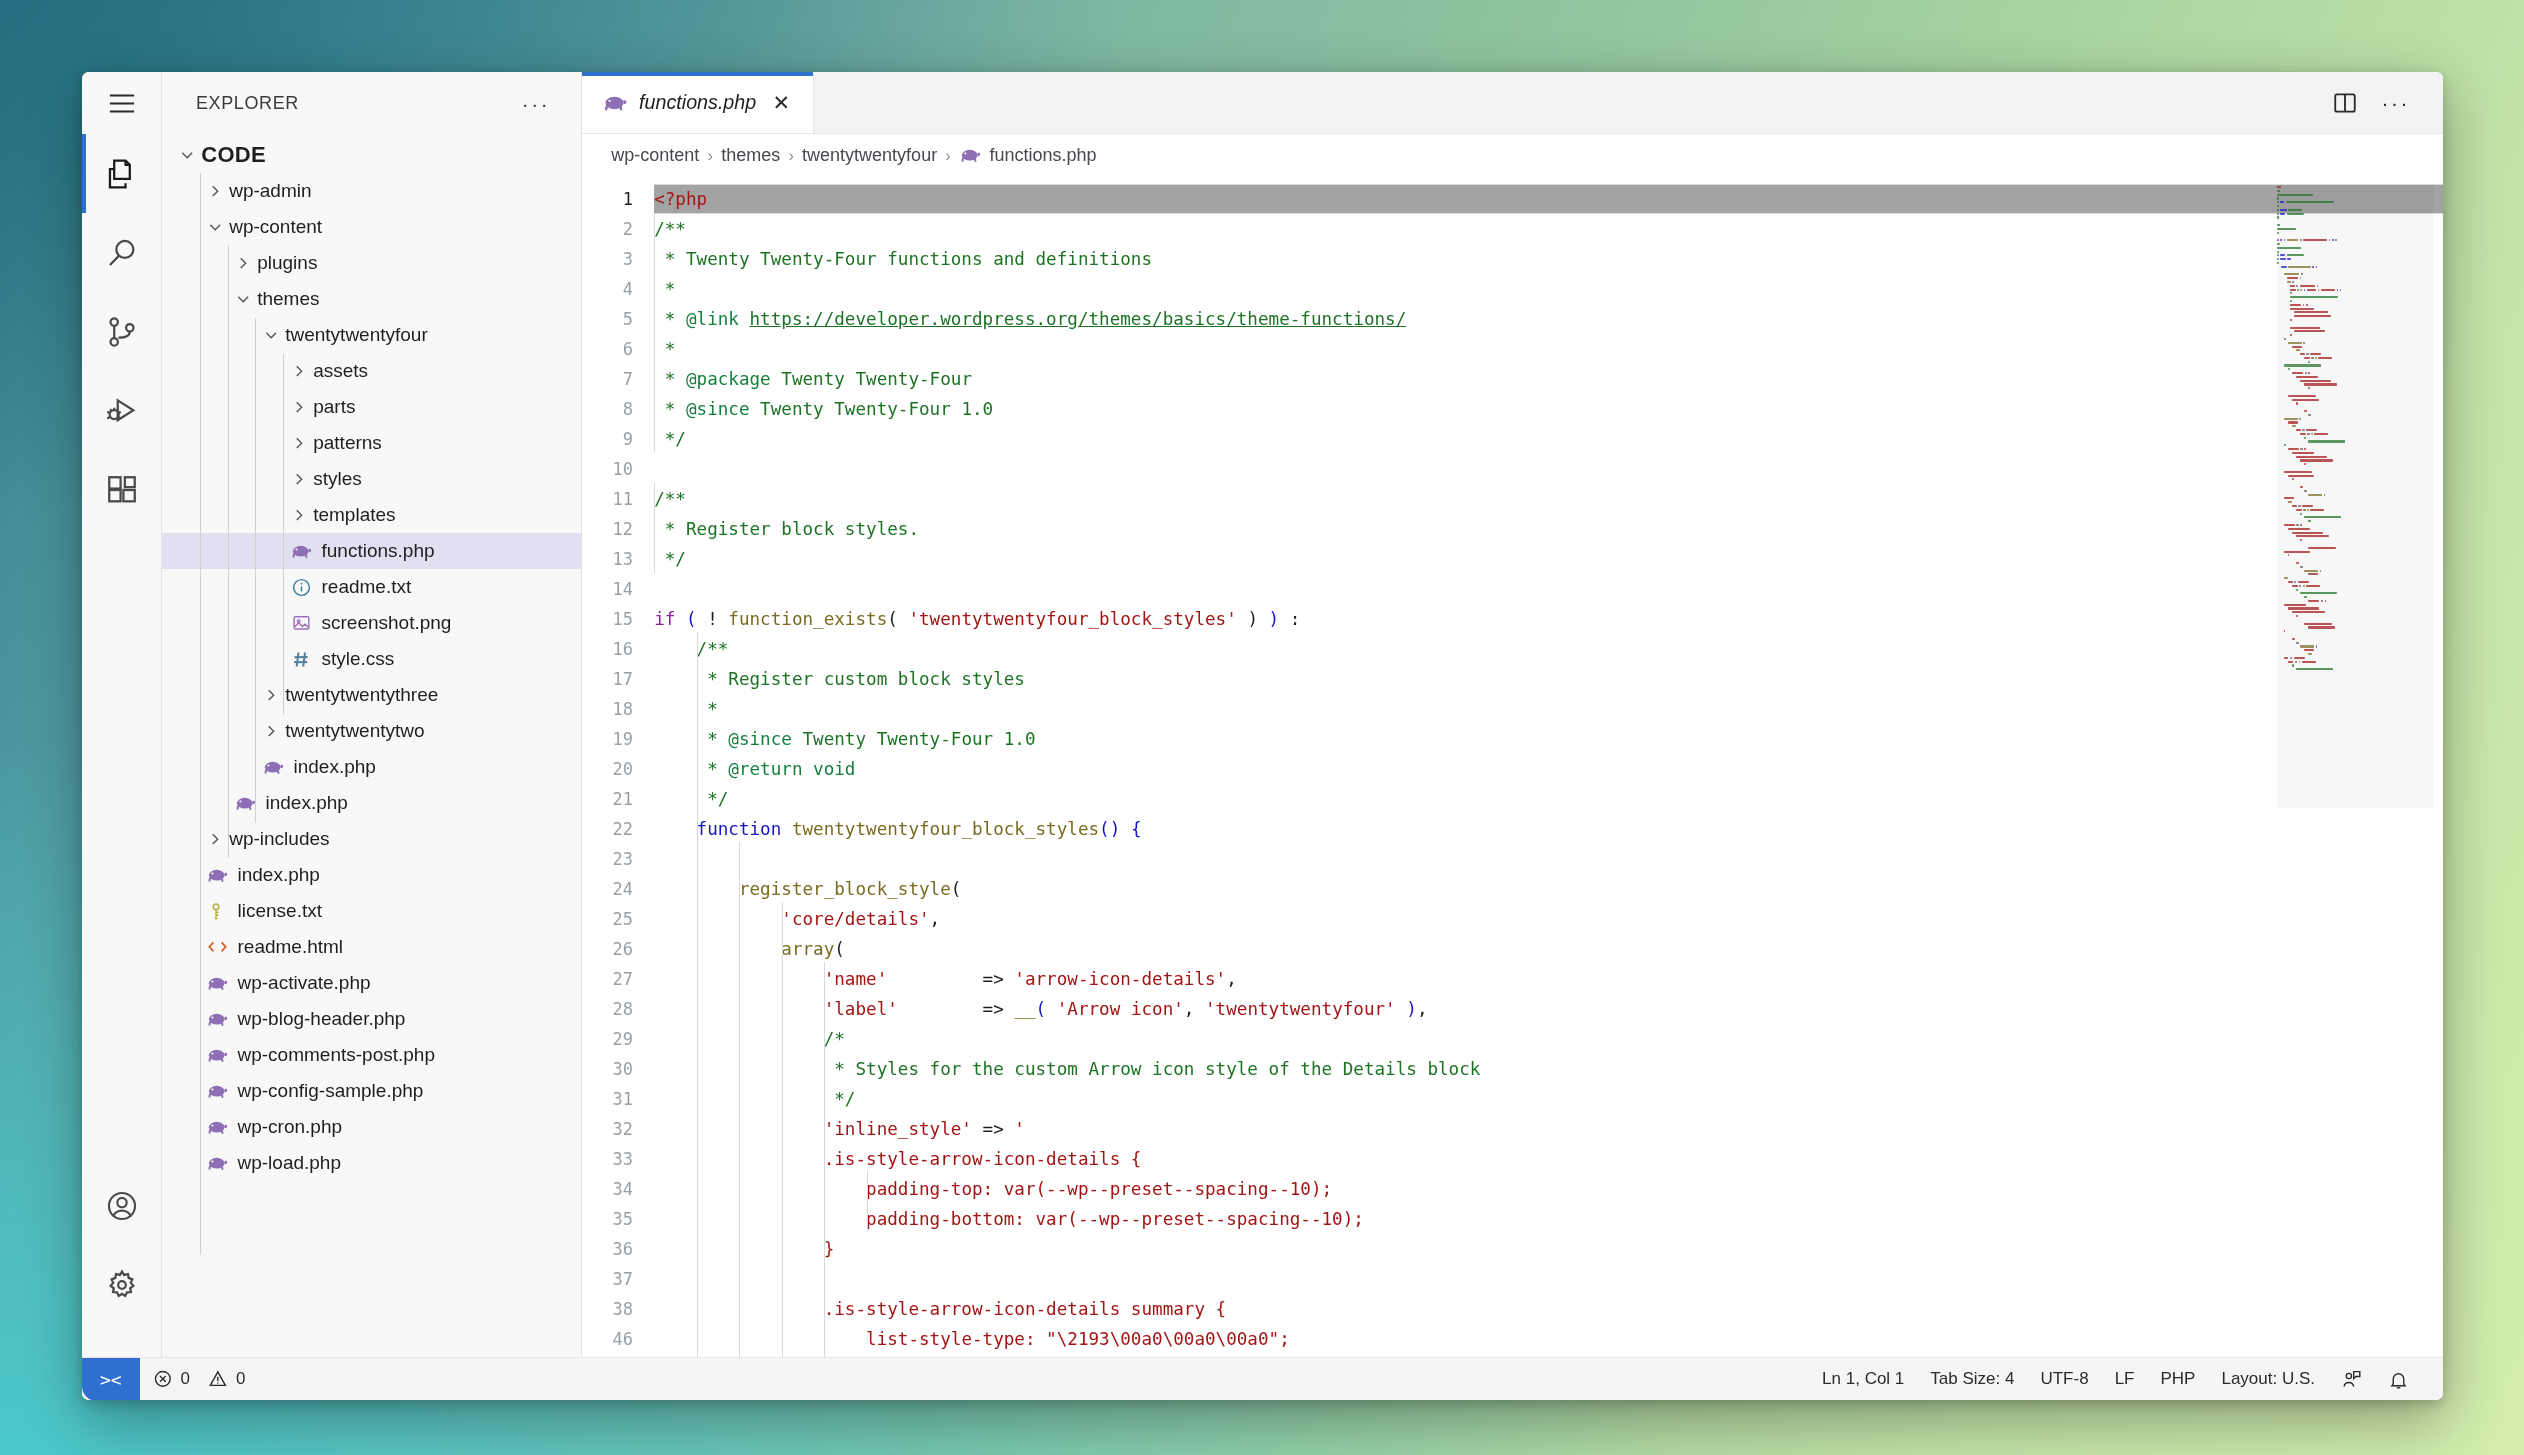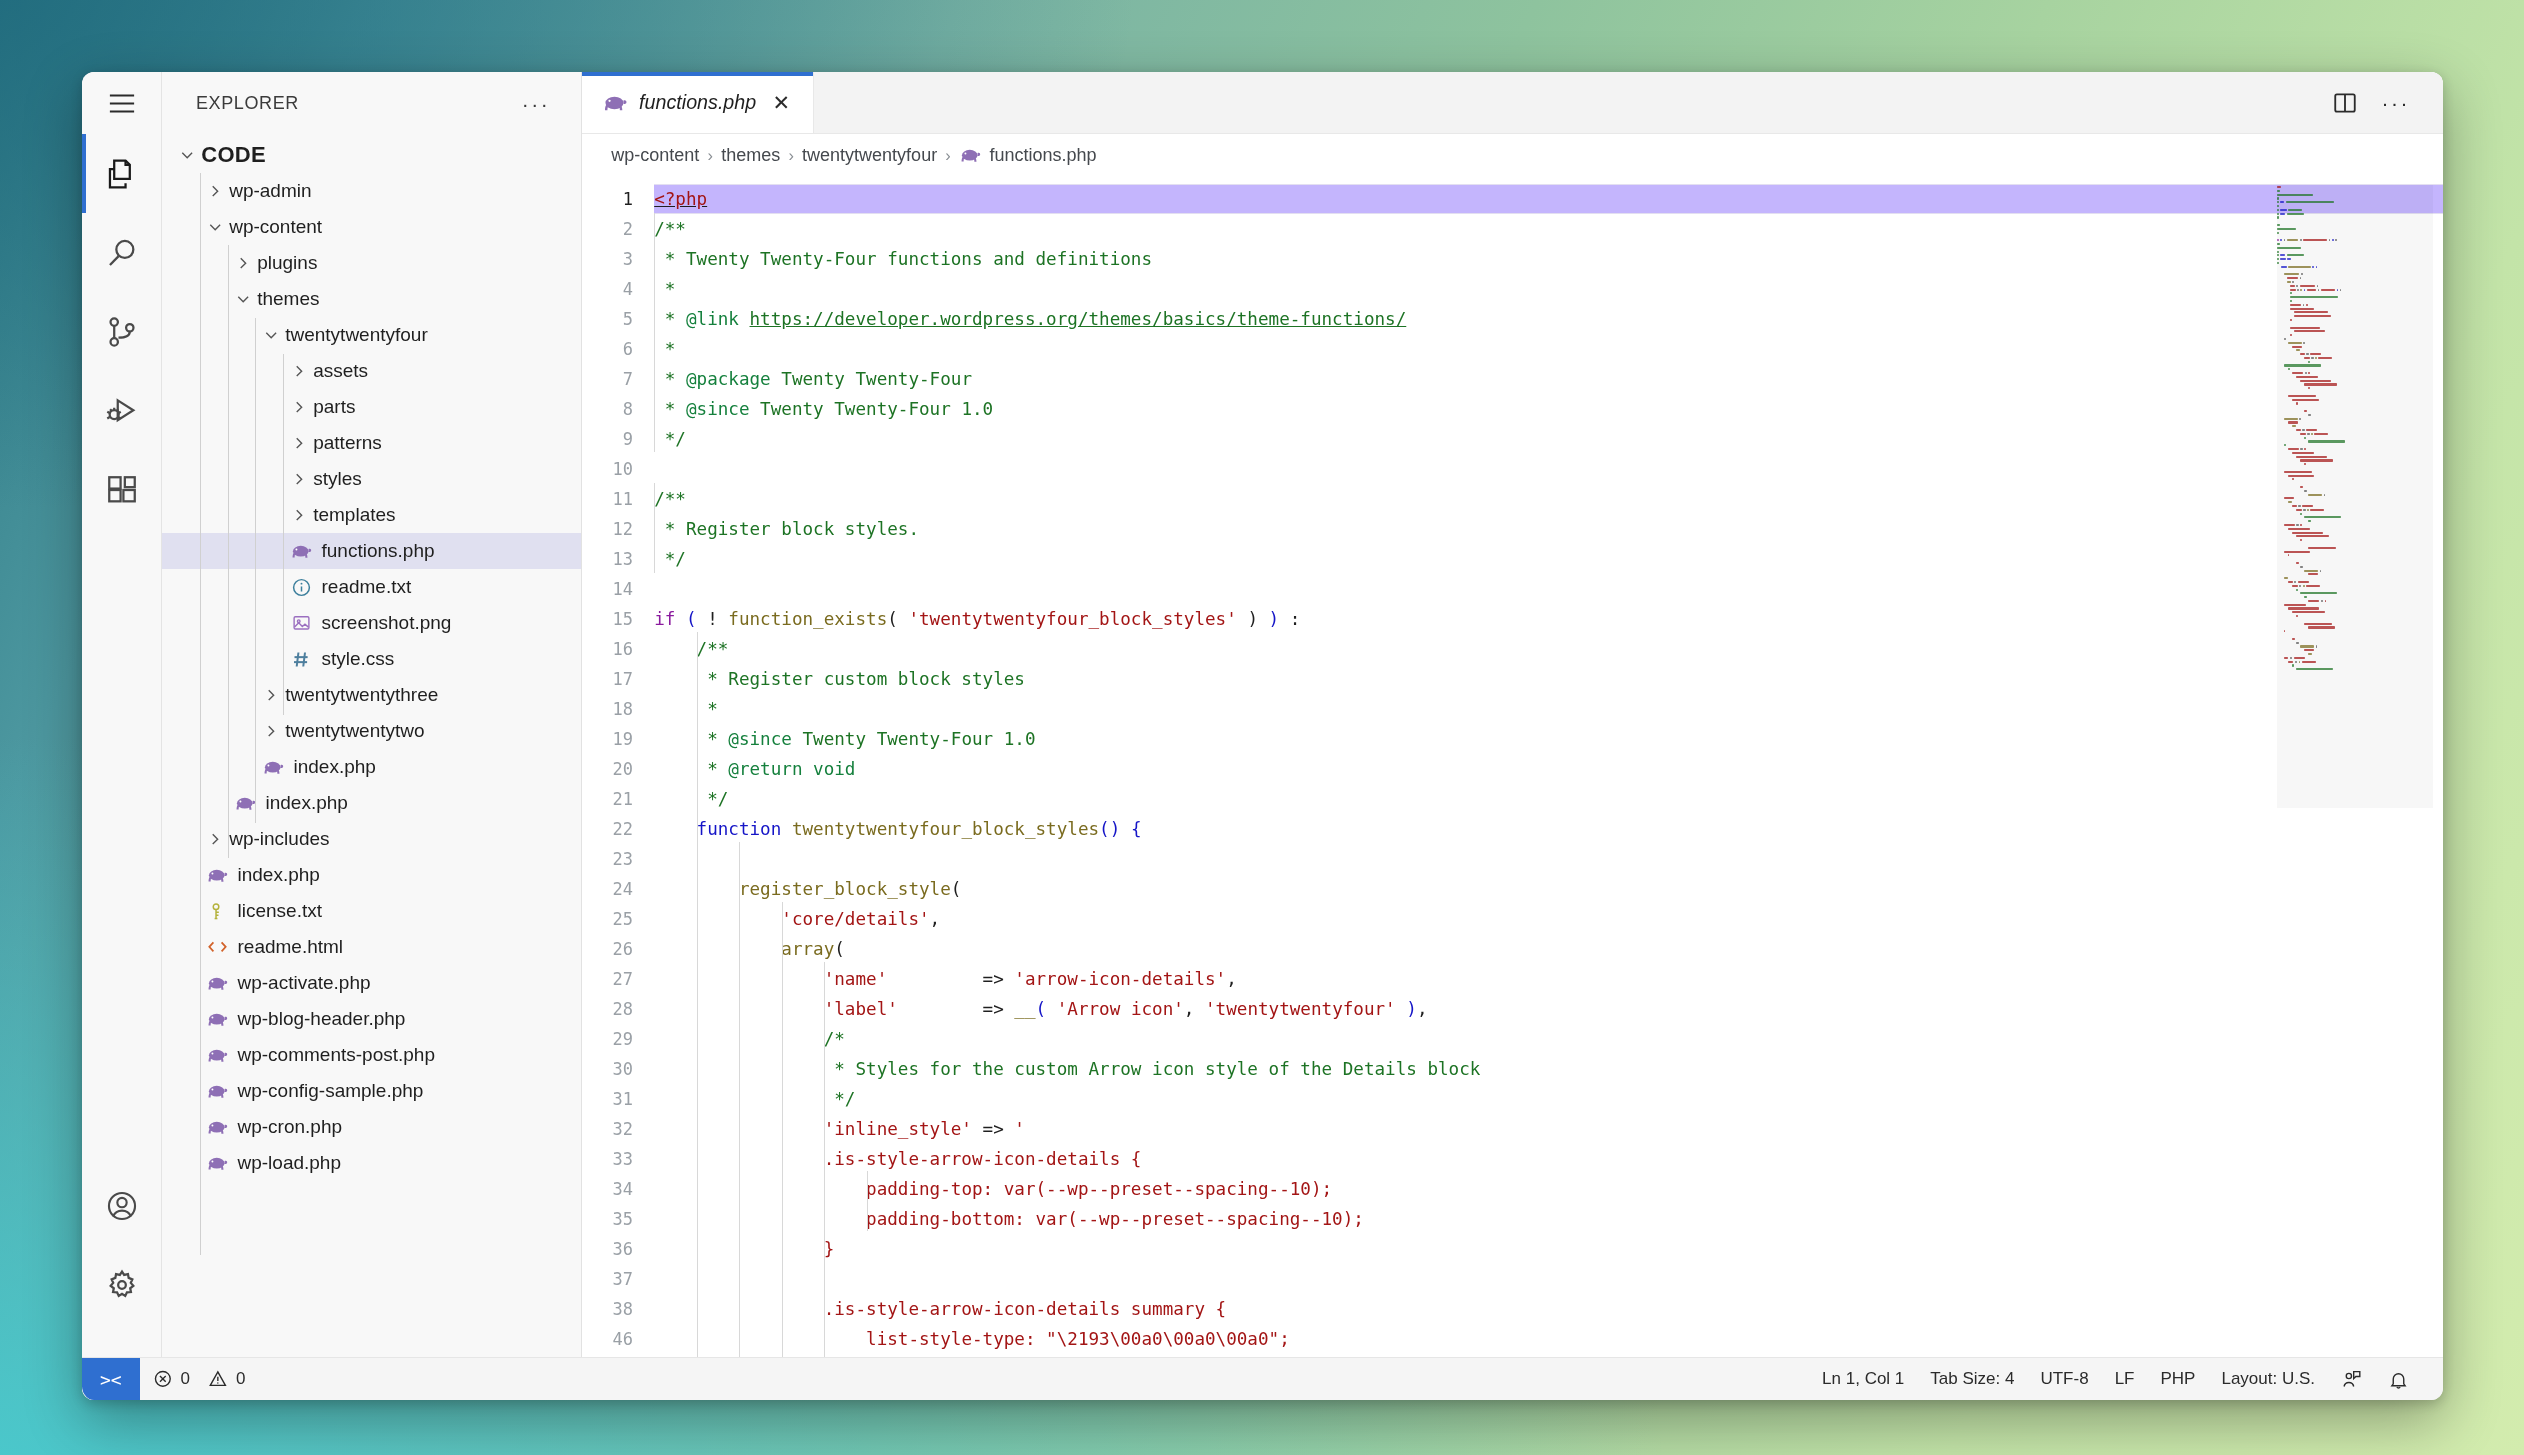--- a/index.html
+++ b/index.html
@@ -36,21 +36,21 @@
   }
 
   
   .window {
     position: absolute;
     left: 82px;
     top: 72px;
     width: 2361px;
     height: 1328px;
     background: #f5f5f5;
-    border-radius: 12px;
+    border-radius: 7px;
     box-shadow: 0 19.7px 57px rgba(0,0,0,0.33), 0 3.3px 11.5px rgba(0,0,0,0.18);
     display: flex;
     flex-direction: column;
     overflow: hidden;
   }
 
   .window-body { flex: 1; display: flex; min-height: 0; }
 
   
   .activitybar {
@@ -258,21 +258,21 @@
     padding-left: 8.2px;
     font-family: "DejaVu Sans Mono", monospace;
     font-size: 17.6px;
     line-height: 30px;
     white-space: pre;
     color: #1f1f1f;
     overflow: hidden;
     position: relative;
   }
   .codeline { height: 30px; }
-  .codeline.current { background: #c4b5fd; box-shadow: inset 0 -0.8px 0 #ededed, inset 0 0.8px 0 #ededed; text-decoration: underline; }
+  .codeline.current { background: #a3a3a3; box-shadow: inset 0 -0.8px 0 #ededed, inset 0 0.8px 0 #ededed; }
 
   
   .t-php  { color: #a31515; }
   .t-cmt  { color: #1d7324; }
   .t-tag  { color: #15803d; }
   .t-url  { color: #1d7324; text-decoration: underline; }
   .t-kw   { color: #8b1a9e; }
   .t-kw2  { color: #1515c7; }
   .t-fn   { color: #7a6b1f; }
   .t-str  { color: #a31515; }

